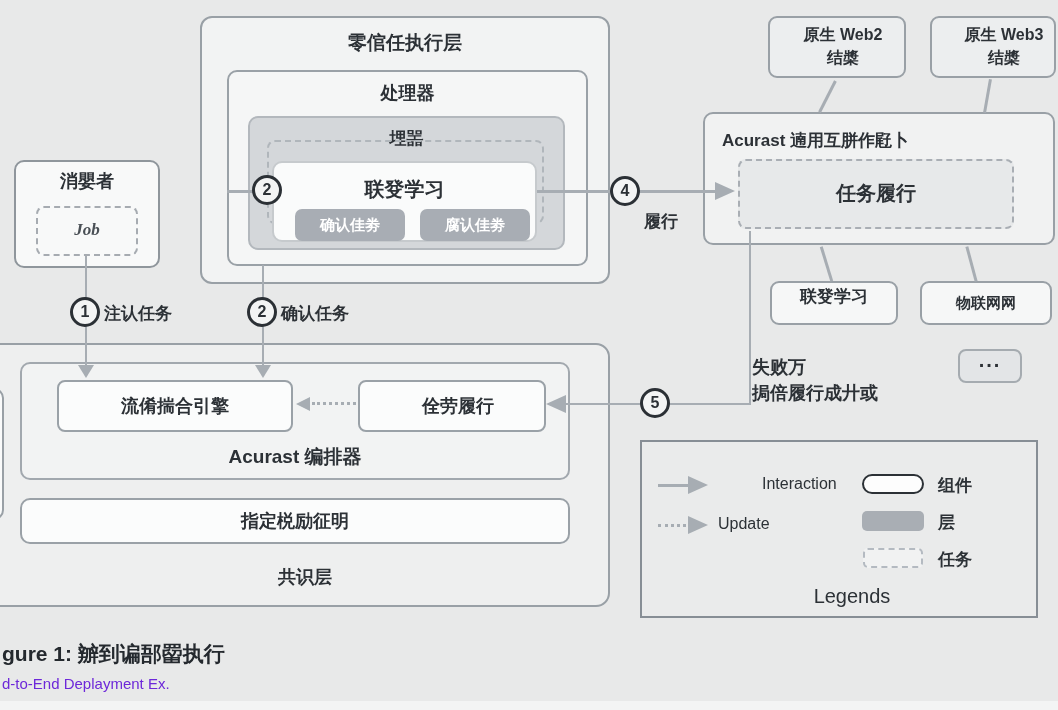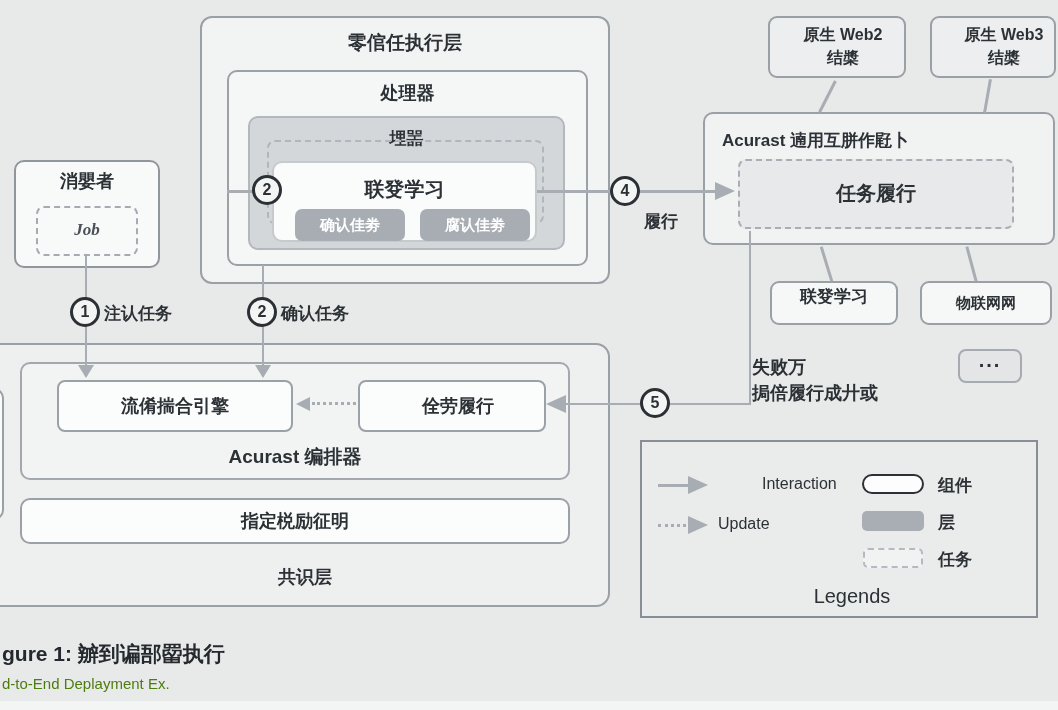--- a/index.html
+++ b/index.html
@@ -122,16 +122,16 @@
     <div class="abs" style="left:220px;top:32px;width:62px;height:20px;border:2px solid #2c3136;border-radius:10px;background:#fdfdfd;box-sizing:border-box;"></div>
     <div class="abs" style="left:296px;top:32px;font-size:17px;font-weight:bold;color:#2c3136;">组件</div>
     <div class="abs" style="left:220px;top:69px;width:62px;height:20px;border-radius:5px;background:#a9aeb4;"></div>
     <div class="abs" style="left:296px;top:69px;font-size:17px;font-weight:bold;color:#2c3136;">层</div>
     <div class="abs" style="left:221px;top:106px;width:60px;height:20px;border:2px dashed #b4bac1;border-radius:5px;background:#f1f2f2;box-sizing:border-box;"></div>
     <div class="abs" style="left:296px;top:106px;font-size:17px;font-weight:bold;color:#2c3136;">任务</div>
     <div class="abs ctr" style="left:0;top:143px;width:342px;font-size:20px;color:#2c3136;margin-left:39px;">Legends</div>
   </div>
 
   <div class="abs" style="left:2px;top:640px;font-size:21px;font-weight:bold;color:#24292e;white-space:nowrap;">gure 1: 辧到谝郚罶执行</div>
-  <div class="abs" style="left:2px;top:675px;font-size:15px;color:#4d7c0f;white-space:nowrap;">d-to-End Deplayment Ex.</div>
+  <div class="abs" style="left:2px;top:675px;font-size:15px;color:#6d28d9;white-space:nowrap;">d-to-End Deplayment Ex.</div>
 
   <div class="abs" style="left:0;top:701px;width:1058px;height:9px;background:#f3f4f4;"></div>
 </div>
 
 </body></html>

